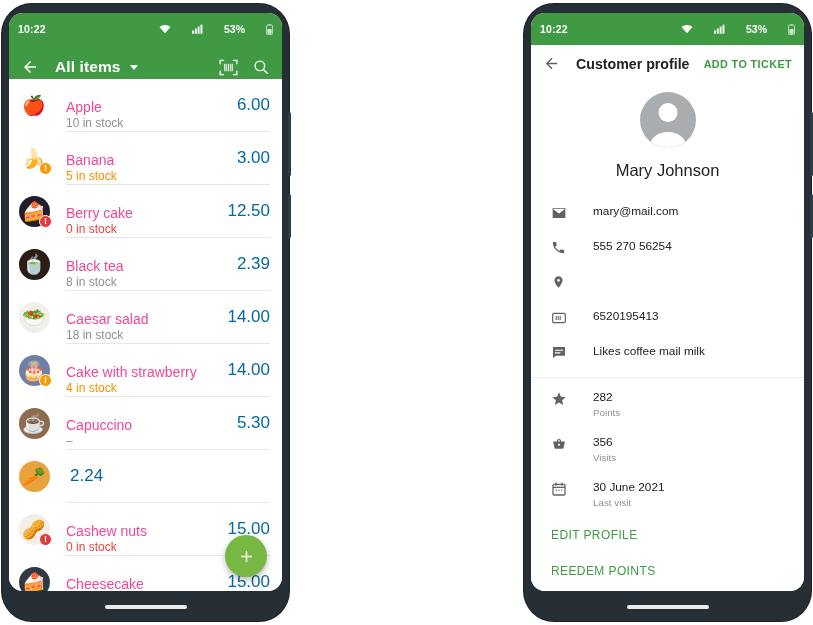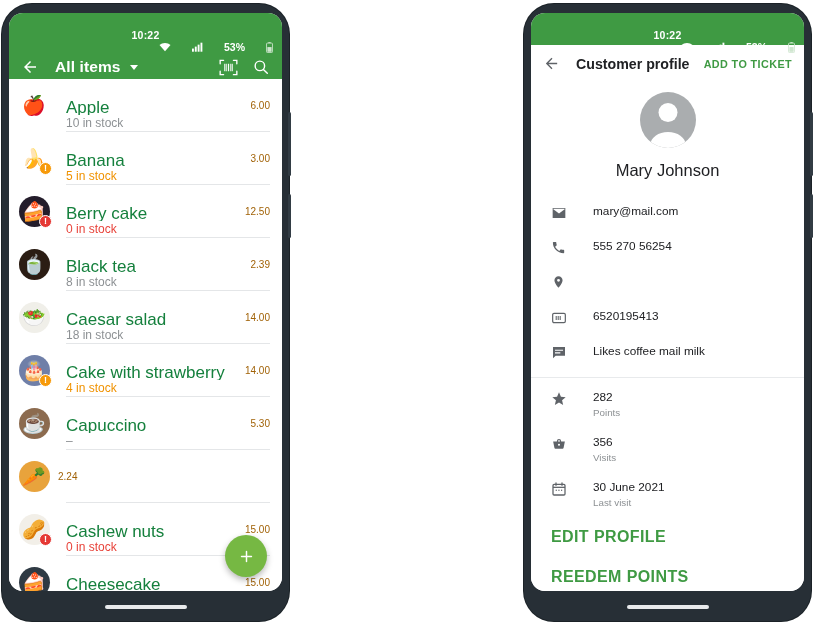--- a/index.html
+++ b/index.html
@@ -36,21 +36,20 @@
   .left  .side-btn.vol { right: -2px; top: 108px; width: 3px; height: 64px; }
   .left  .side-btn.pwr { right: -2px; top: 190px; width: 3px; height: 44px; }
   .right .side-btn.vol { right: -2px; top: 108px; width: 3px; height: 64px; }
   .right .side-btn.pwr { right: -2px; top: 190px; width: 3px; height: 44px; }
 
   
   .statusbar {
     height: 22px; display: flex; align-items: center;
     padding: 16px 9px; font-size: 10.5px; font-weight: bold;
     color: #ffffff;
-    flex-direction: column;
   }
   .statusbar.green { background: #3f9a43; }
   .statusbar .clock { letter-spacing: .2px; }
   .statusbar .right-icons {
     margin-left: auto; display: flex; align-items: center; gap: 21px;
   }
   .statusbar .pct { font-size: 10.5px; font-weight: bold; }
   .si { display: inline-flex; align-items: center; }
 
   
@@ -94,27 +93,27 @@
     position: absolute; right: -2px; bottom: -1px;
     width: 13px; height: 13px; border-radius: 50%;
     display: flex; align-items: center; justify-content: center;
     color: #fff; font-size: 9px; font-weight: bold;
     border: 1.5px solid #ffffff;
   }
   .badge.warn { background: #f79a0a; }
   .badge.err  { background: #e53935; }
   .item-main { flex: 1 1 auto; margin-left: 16px; min-width: 0; }
   .item-name {
-    font-size: 17px; color: #15803d; line-height: 15px;
+    font-size: 14px; color: #ec4899; line-height: 15px;
     white-space: nowrap; overflow: hidden; text-overflow: ellipsis; margin-top: 20px;
   }
   .item-stock { font-size: 12px; color: #8d9194; line-height: 14px; margin-top: 1px; }
   .item-stock.warn { color: #f09200; }
   .item-stock.err  { color: #e8433a; }
-  .item-price { font-size: 10px; color: #a16207; margin-left: 8px; white-space: nowrap; }
+  .item-price { font-size: 17px; color: #0369a1; margin-left: 20px; white-space: nowrap; }
   .divider-row {
     height: 1px; background: #e4e6e8;
     margin-left: 57px; margin-right: 12px;
   }
 
   .fab {
     position: absolute; right: 15px; bottom: 14px;
     width: 42px; height: 42px; border-radius: 50%;
     background: #76b843;
     display: flex; align-items: center; justify-content: center;
@@ -168,21 +167,21 @@
   .info-text {
     margin-left: 20px; padding-top: 8px; padding-bottom: 8px;
     padding-right: 14px; flex: 1 1 auto;
   }
   .info-primary { font-size: 11.8px; color: #202124; line-height: 15px; }
   .info-secondary { font-size: 9.8px; color: #8d9194; line-height: 13px; margin-top: 1px; }
   .stat-row { min-height: 41px; }
   .section-sep { height: 1px; background: #e8eaec; margin: 6px 0 4px 0; }
   .link-row {
     padding: 11px 0 11px 20px;
-    font-size: 16px; font-weight: bold; letter-spacing: .4px;
+    font-size: 12px; font-weight: normal; letter-spacing: .4px;
     color: #3f9a43; cursor: pointer;
   }
 </style>
 </head>
 <body>
 
 <div class="stage">
 
   <div class="phone left">
     <div class="side-btn vol"></div>

